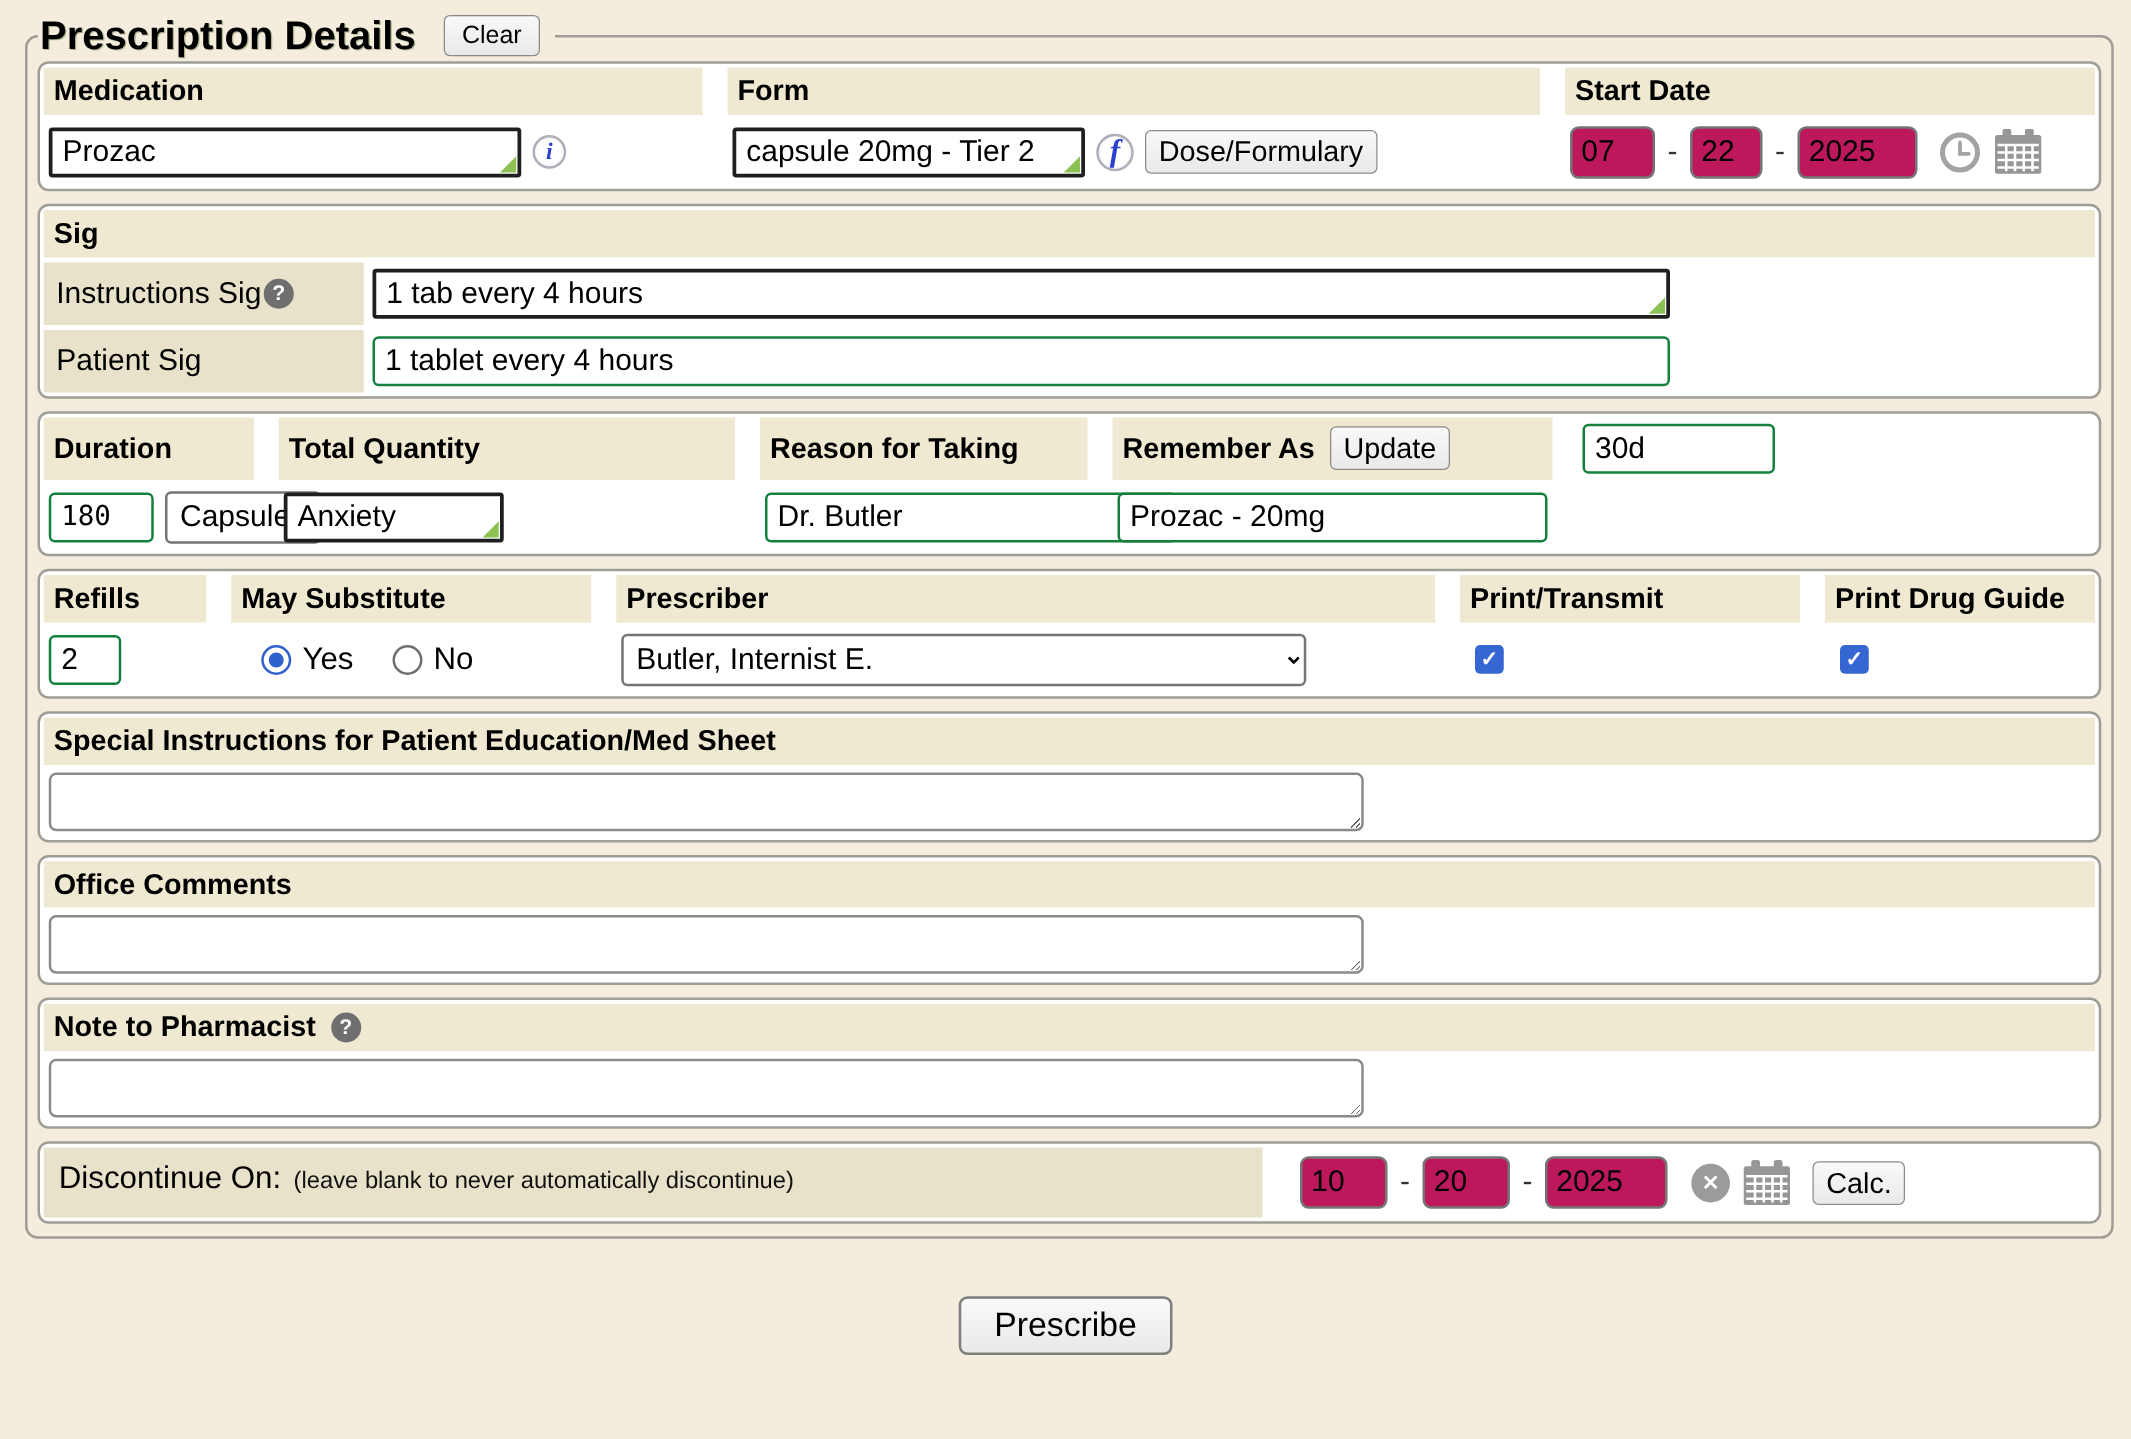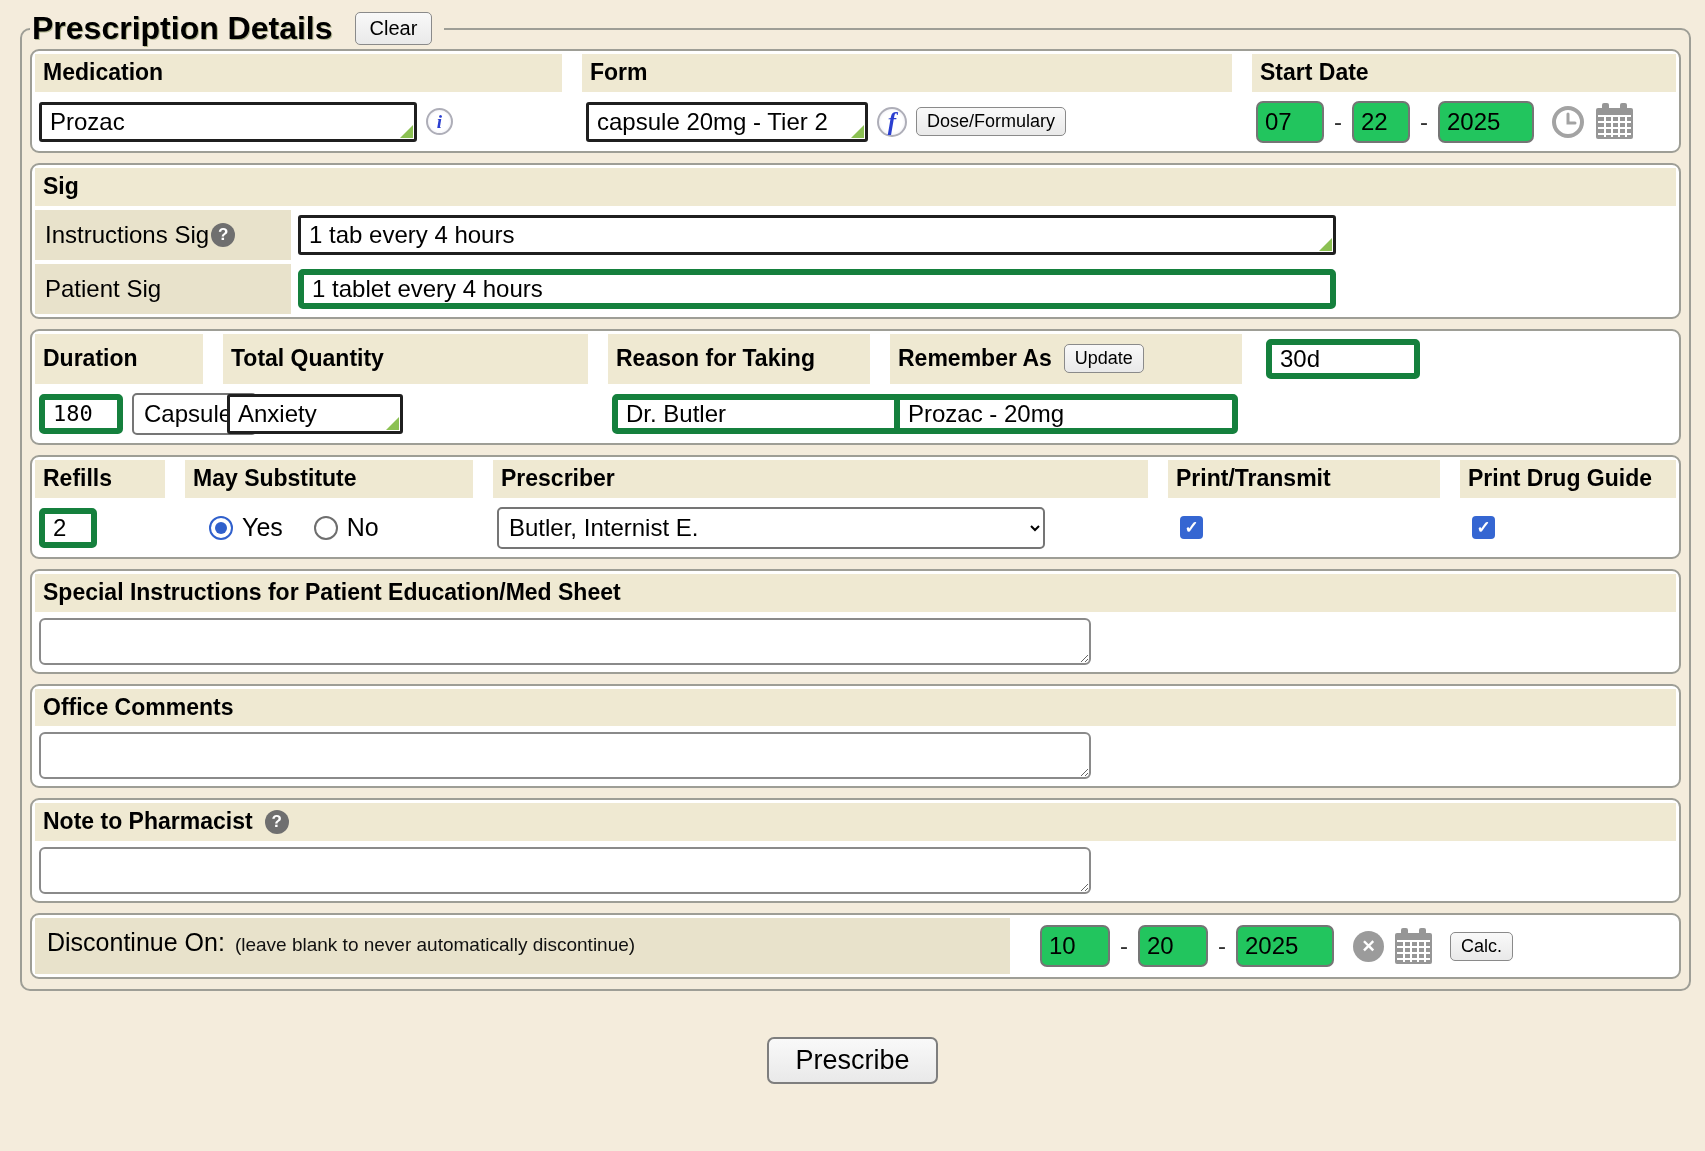--- a/index.html
+++ b/index.html
@@ -25,52 +25,52 @@
   .legend-title {
     font-size:32px; font-weight:bold; color:#000000;
     text-shadow:1px 1px 0 rgba(96,116,48,.45);
   }
   .btn {
     background:linear-gradient(#f9f9f9,#e9e9e9);
     border:1px solid #8a8a8a; border-radius:5px;
     font:20px "Liberation Sans",sans-serif; color:#000;
     padding:4px 14px; cursor:pointer; white-space:nowrap;
   }
-  .btn.small { font-size:18px; padding:3px 10px; }
+  .btn.small { font-size:23px; padding:3px 10px; }
   .box {
     background:#fff; border:2px solid #9e9e96; border-radius:9px;
     padding:3px; margin-bottom:10px;
   }
   .grid { display:grid; gap:4px 20px; }
   .hdr {
     background:#efe9d2; font-weight:bold; font-size:23px;
     padding:4px 8px; display:flex; align-items:center; gap:12px;
     line-height:1.3;
   }
   .cell { display:flex; align-items:center; gap:9px; padding:5px 4px; }
   .inp {
-    border:6px solid #15803d; border-radius:5px; height:40px;
+    border:2px solid #15803d; border-radius:5px; height:40px;
     font:24px "Liberation Sans",sans-serif; padding:0 8px;
     background:#fff; color:#000;
   }
   .inp.dark { border:3px solid #1f1f1f; border-radius:3px; }
   .mono { font-family:"DejaVu Sans Mono", monospace; font-size:22px; }
   .ac { position:relative; display:inline-flex; }
   .ac .corner {
     position:absolute; right:4px; bottom:4px; width:0; height:0;
     border-left:13px solid transparent; border-bottom:13px solid #8cc153;
     pointer-events:none;
   }
   .sel {
     height:42px; font:24px "Liberation Sans",sans-serif;
     border:2px solid #757575; border-radius:5px; background:#fff; padding:0 6px;
   }
   .date-inp {
     border:2px solid #757575; border-radius:7px; height:42px;
-    font:24px "Liberation Sans",sans-serif; padding:0 7px; background:#22c55e;
+    font:24px "Liberation Sans",sans-serif; padding:0 7px; background:#be185d;
   }
   .dash { font-size:24px; color:#333; margin:0 1px; }
   .qicon {
     width:24px; height:24px; border-radius:50%; background:#6f6f6f; color:#fff;
     font-weight:bold; font-size:17px; display:inline-flex;
     align-items:center; justify-content:center; flex:none;
   }
   .circle-letter {
     border-radius:50%; border:2px solid #aeaeb8;
     background:radial-gradient(#ffffff 55%, #e3e3ee);

